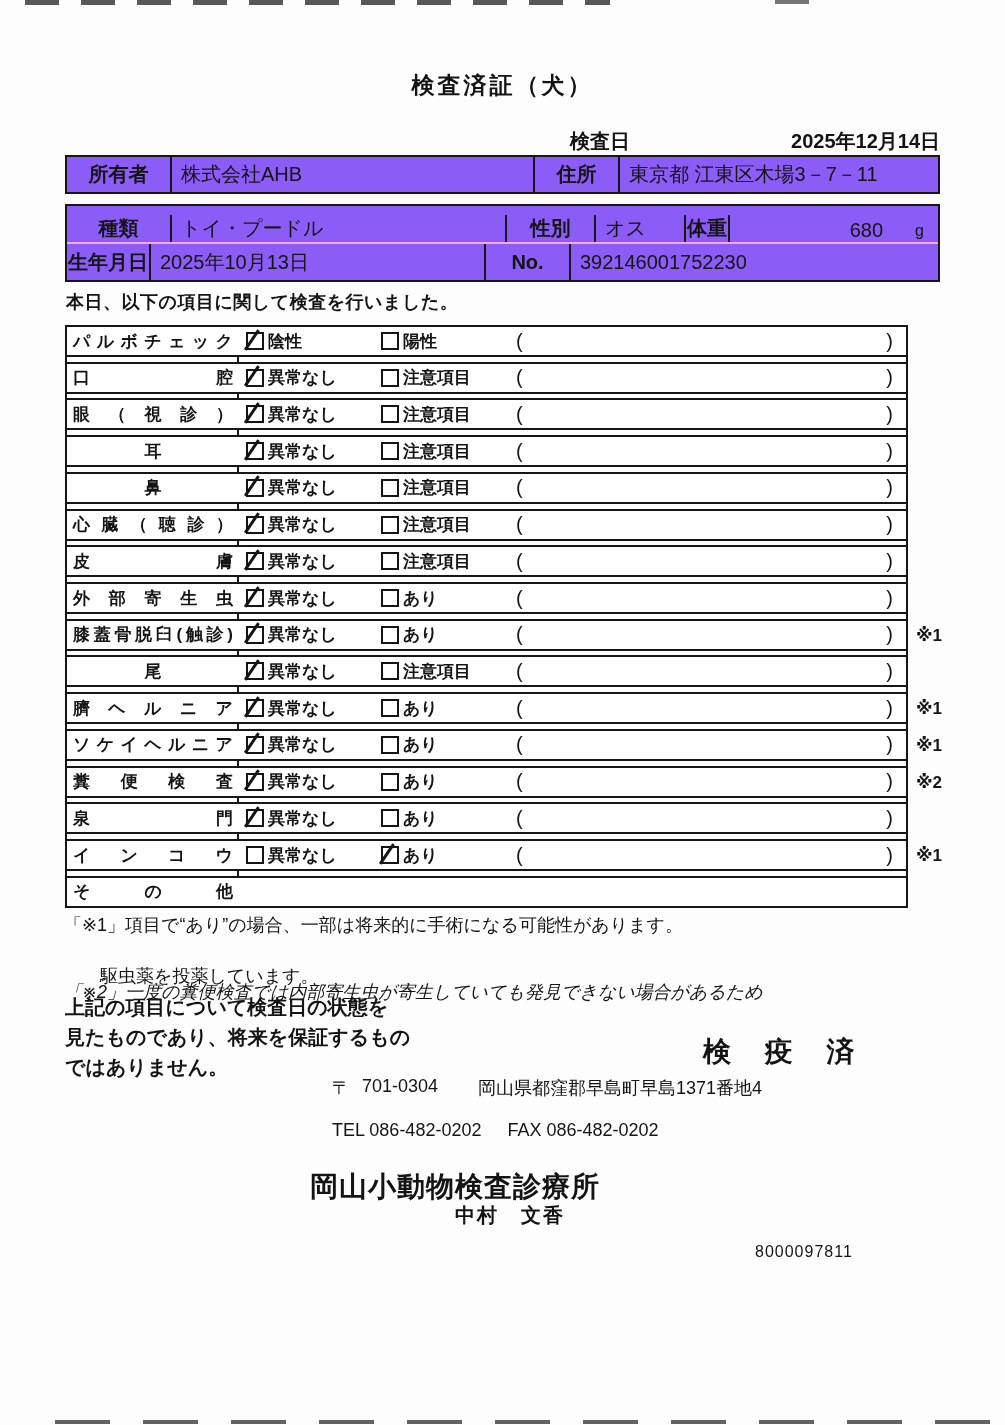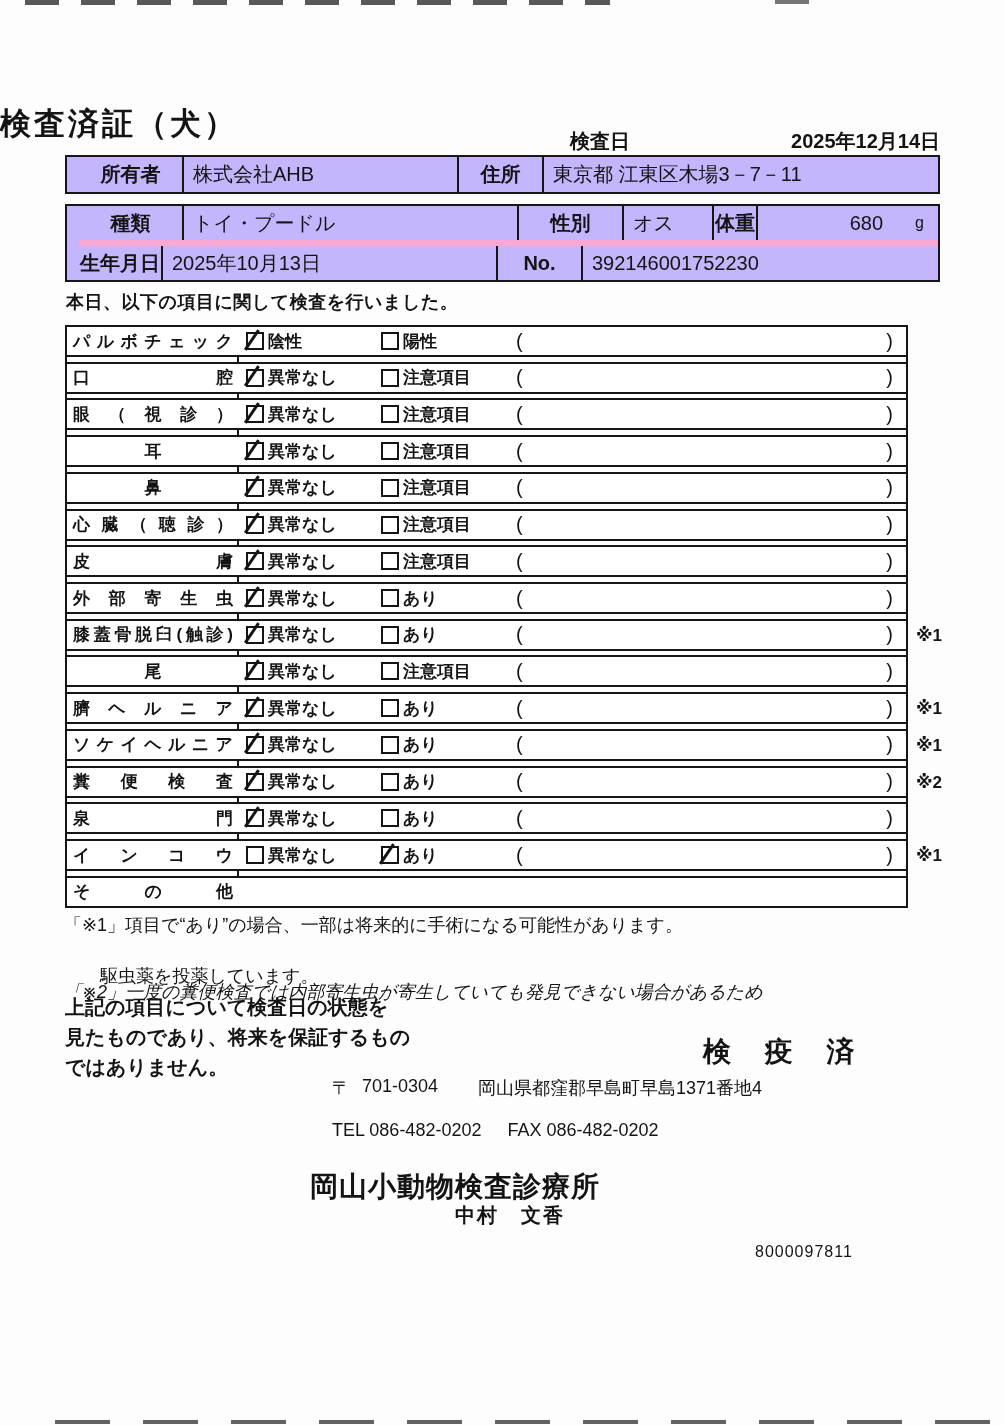--- a/index.html
+++ b/index.html
@@ -13,37 +13,37 @@
     margin:0 auto;
   }
   .abs{position:absolute;}
   
   .artifact-top{top:0;left:25px;width:585px;height:5px;
     background:repeating-linear-gradient(90deg,#2f2f2f 0 34px,transparent 34px 56px);opacity:.8;}
   .artifact-top2{top:0;left:775px;width:34px;height:4px;background:#3c3c3c;opacity:.7;}
   .artifact-bottom{top:1420px;left:55px;width:950px;height:4px;
     background:repeating-linear-gradient(90deg,#2f2f2f 0 55px,transparent 55px 88px);opacity:.75;}
   
-  .title{top:70px;left:0;width:100%;
-    font-size:31px;font-weight:700;letter-spacing:3px;margin-top:33px;}
+  .title{top:70px;left:0;width:100%;text-align:center;
+    font-size:23px;font-weight:700;letter-spacing:3px;}
   
   .insp-date-label{top:128px;left:570px;font-size:20px;font-weight:600;}
   .insp-date-value{top:128px;right:65px;font-size:20px;font-weight:600;}
   
-  .htable{border:2px solid #161616;display:flex;box-sizing:border-box;background:#c4b5fd;padding-left:12px;}
+  .htable{border:2px solid #161616;display:flex;box-sizing:border-box;background:#8b5cf6;}
   .htable .cell{box-sizing:border-box;display:flex;align-items:center;font-size:20px;
     border-right:2px solid #161616;overflow:hidden;white-space:nowrap;}
   .htable .cell:last-child{border-right:none;}
   .htable .lab{justify-content:center;font-weight:600;}
   .htable .val{padding-left:9px;font-weight:500;}
   .htable .val-right{justify-content:flex-end;padding-right:14px;font-weight:500;gap:20px;}
   .t-owner{top:155px;left:65px;width:875px;height:39px;}
   .t-pet{top:204px;left:65px;width:875px;height:78px;flex-direction:column;}
   .t-pet .hrow{display:flex;flex:1;box-sizing:border-box;}
-  .t-pet .hrow:first-child{border-bottom:6px solid #f9a8d4;}
+  .t-pet .hrow:first-child{border-bottom:2px solid #f9a8d4;align-items:flex-end;}
   .unit{font-size:16px;margin-left:12px;}
   
   .intro{top:290px;left:66px;font-size:18px;font-weight:600;letter-spacing:.5px;}
   
   .checklist{top:325px;left:65px;width:843px;height:583px;box-sizing:border-box;
     border-left:2px solid #161616;border-right:2px solid #161616;
     display:flex;flex-direction:column;justify-content:space-between;}
   .col-divider{position:absolute;top:0;bottom:0;left:170px;width:2px;background:#161616;}
   .row{position:relative;height:32px;box-sizing:border-box;
     border-top:2px solid #161616;border-bottom:2px solid #161616;
@@ -86,30 +86,30 @@
   <div class="abs artifact-top2"></div>
   <div class="abs artifact-bottom"></div>
 
   <div class="abs title">検査済証（犬）</div>
 
   <div class="abs insp-date-label">検査日</div>
   <div class="abs insp-date-value">2025年12月14日</div>
 
   <div class="abs htable t-owner">
     <div class="cell lab" style="width:105px">所有者</div>
-    <div class="cell val" style="width:275px">株式会社AHB</div>
+    <div class="cell val" style="width:363px">株式会社AHB</div>
     <div class="cell lab" style="width:85px">住所</div>
     <div class="cell val" style="flex:1">東京都 江東区木場3－7－11</div>
   </div>
 
   <div class="abs htable t-pet">
     <div class="hrow">
       <div class="cell lab" style="width:105px">種類</div>
       <div class="cell val" style="width:335px">トイ・プードル</div>
-      <div class="cell lab" style="width:105px">性別</div>
+      <div class="cell lab" style="width:89px">性別</div>
       <div class="cell val" style="width:90px">オス</div>
       <div class="cell lab" style="width:44px">体重</div>
       <div class="cell val-right cell" style="flex:1">
         <span>680</span>
         <span class="unit">g</span>
       </div>
     </div>
     <div class="hrow">
       <div class="cell lab" style="width:84px">生年月日</div>
       <div class="cell val" style="width:335px">2025年10月13日</div>

